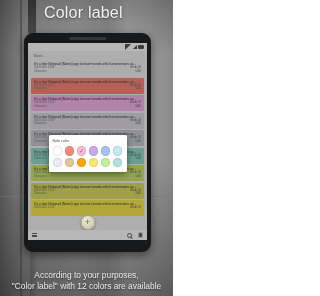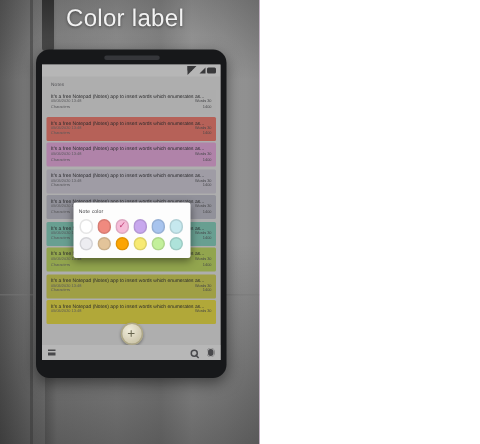--- a/index.html
+++ b/index.html
@@ -384,14 +384,18 @@
             <div class="swatch" style="background:#aee3da"></div>
           </div>
         </div>
 
       </div>
     </div>
 
     <div class="bezel-bottom"></div>
   </div>
 
+  <div class="caption">
+    <div>According to your purposes,</div>
+    <div>"Color label" with 12 colors are available</div>
+  </div>
 
 </div>
 
 </body></html>

